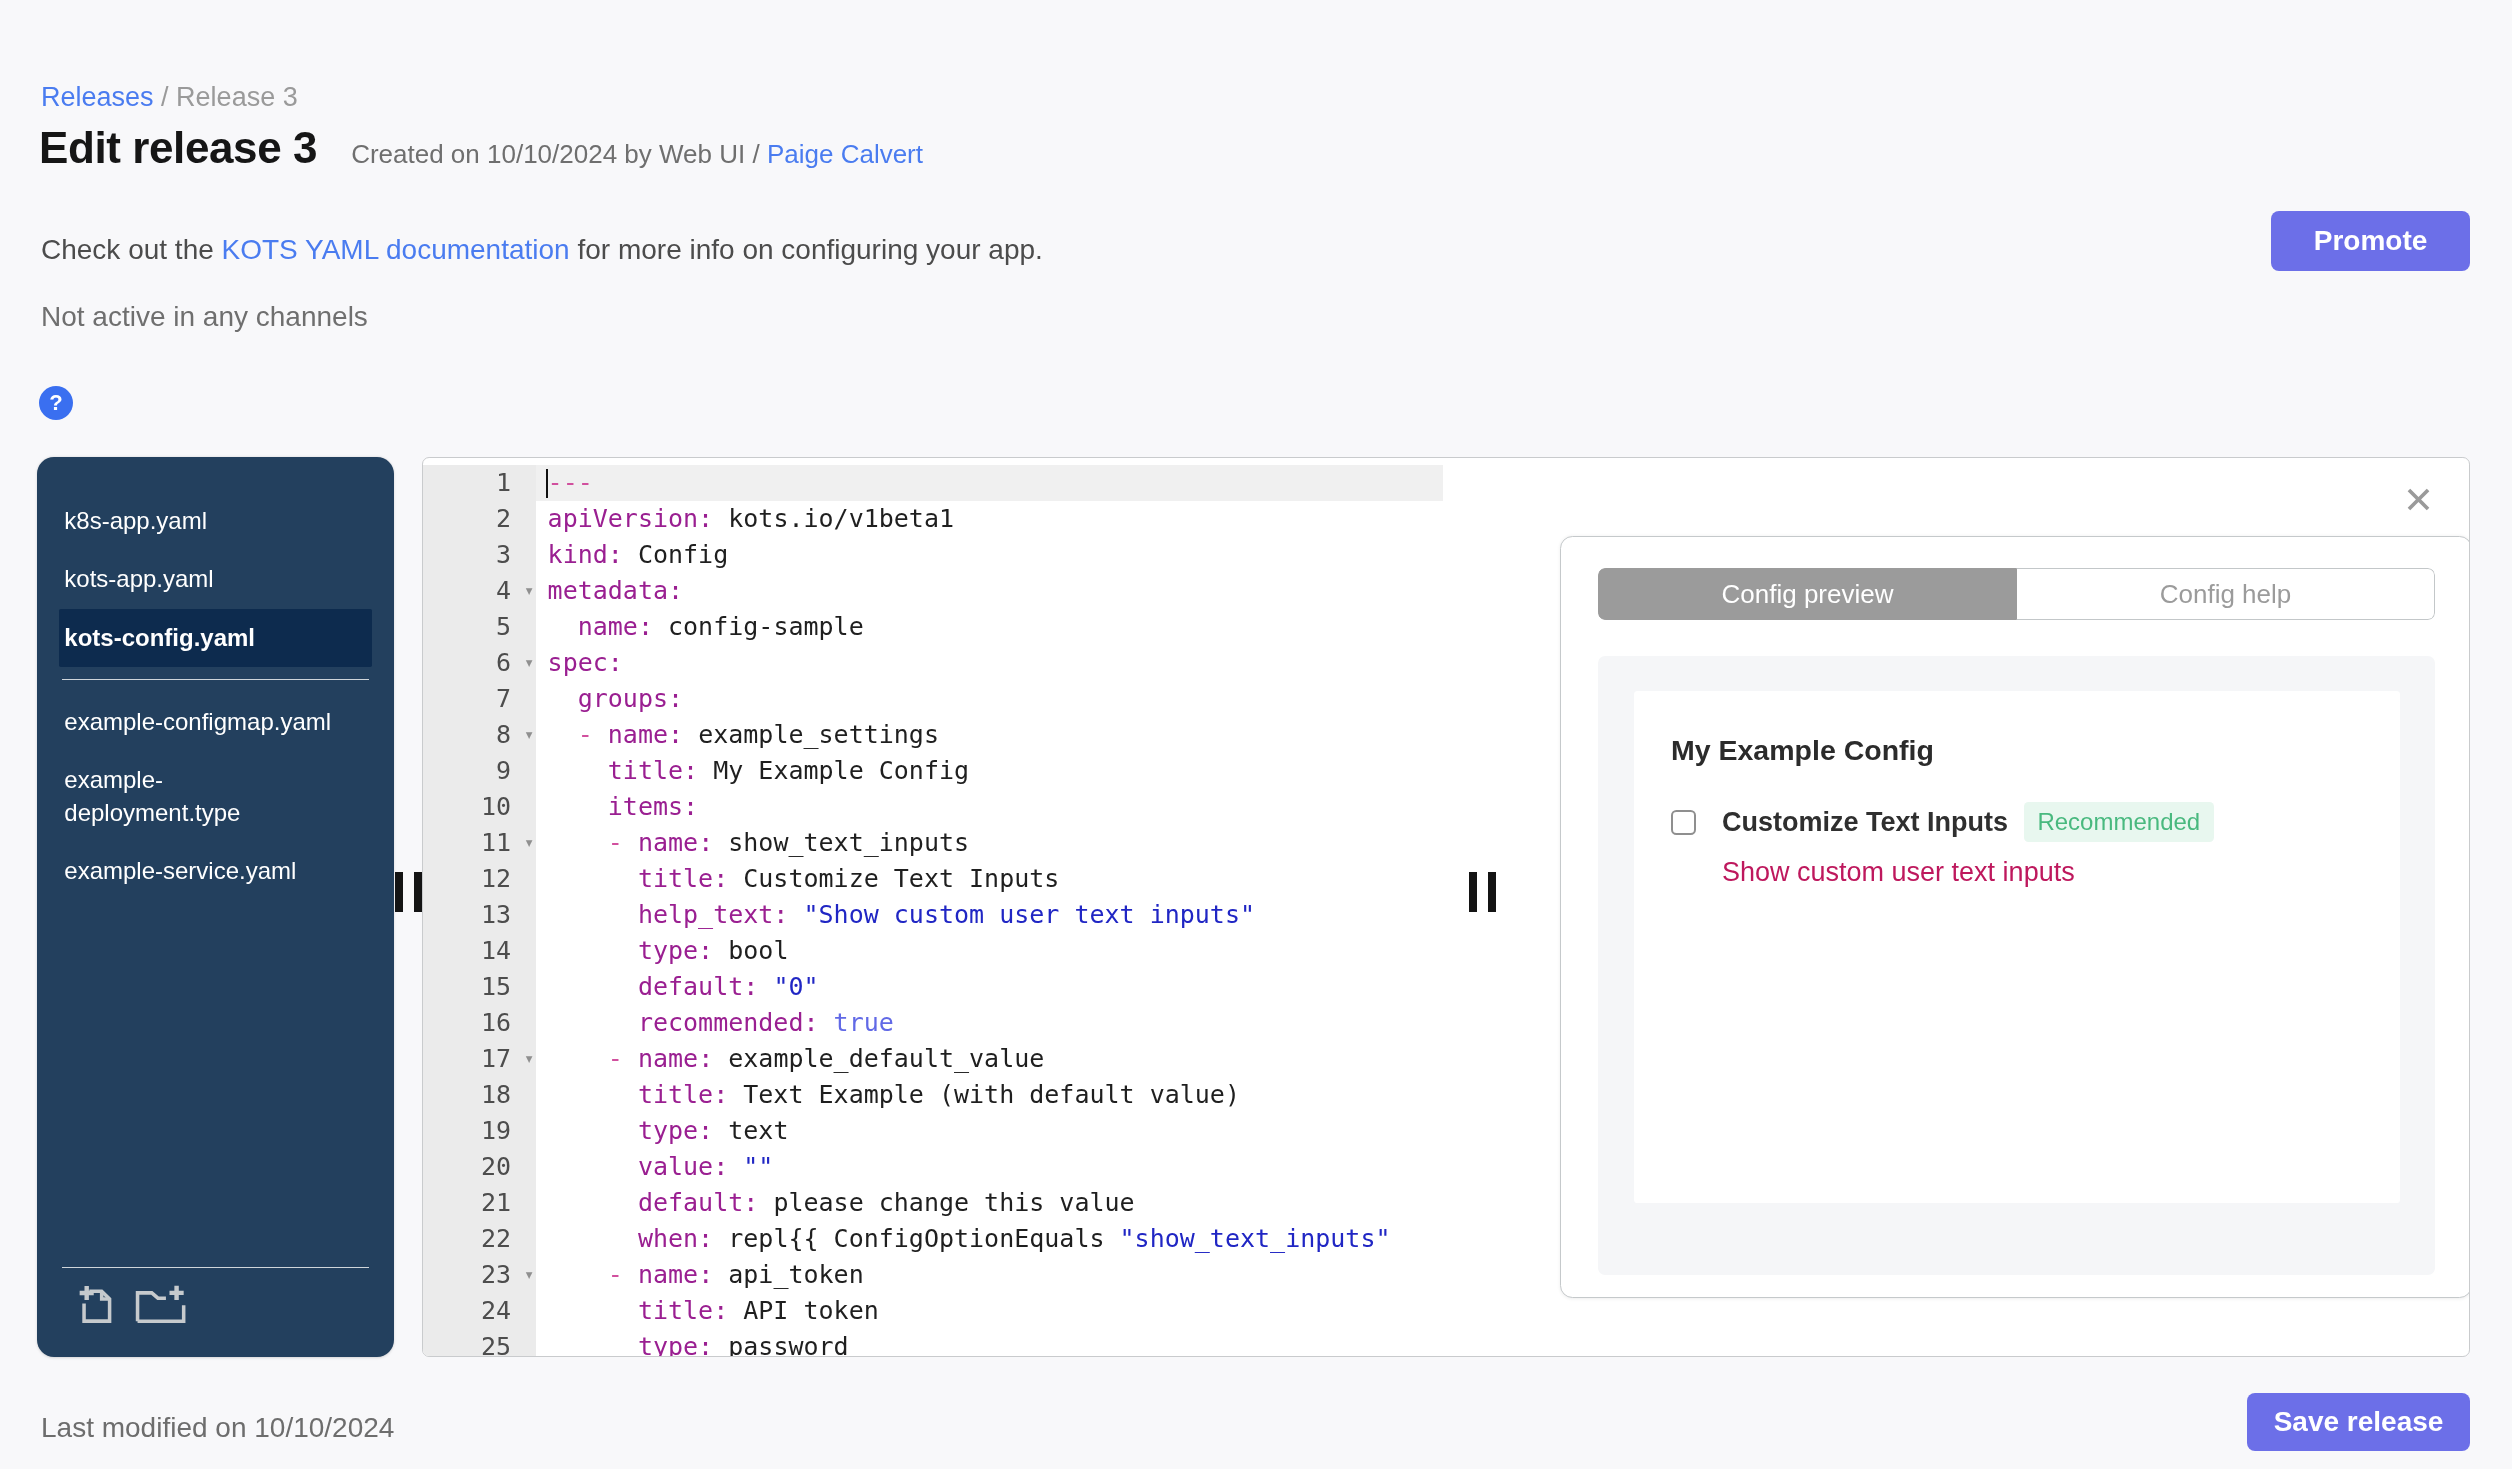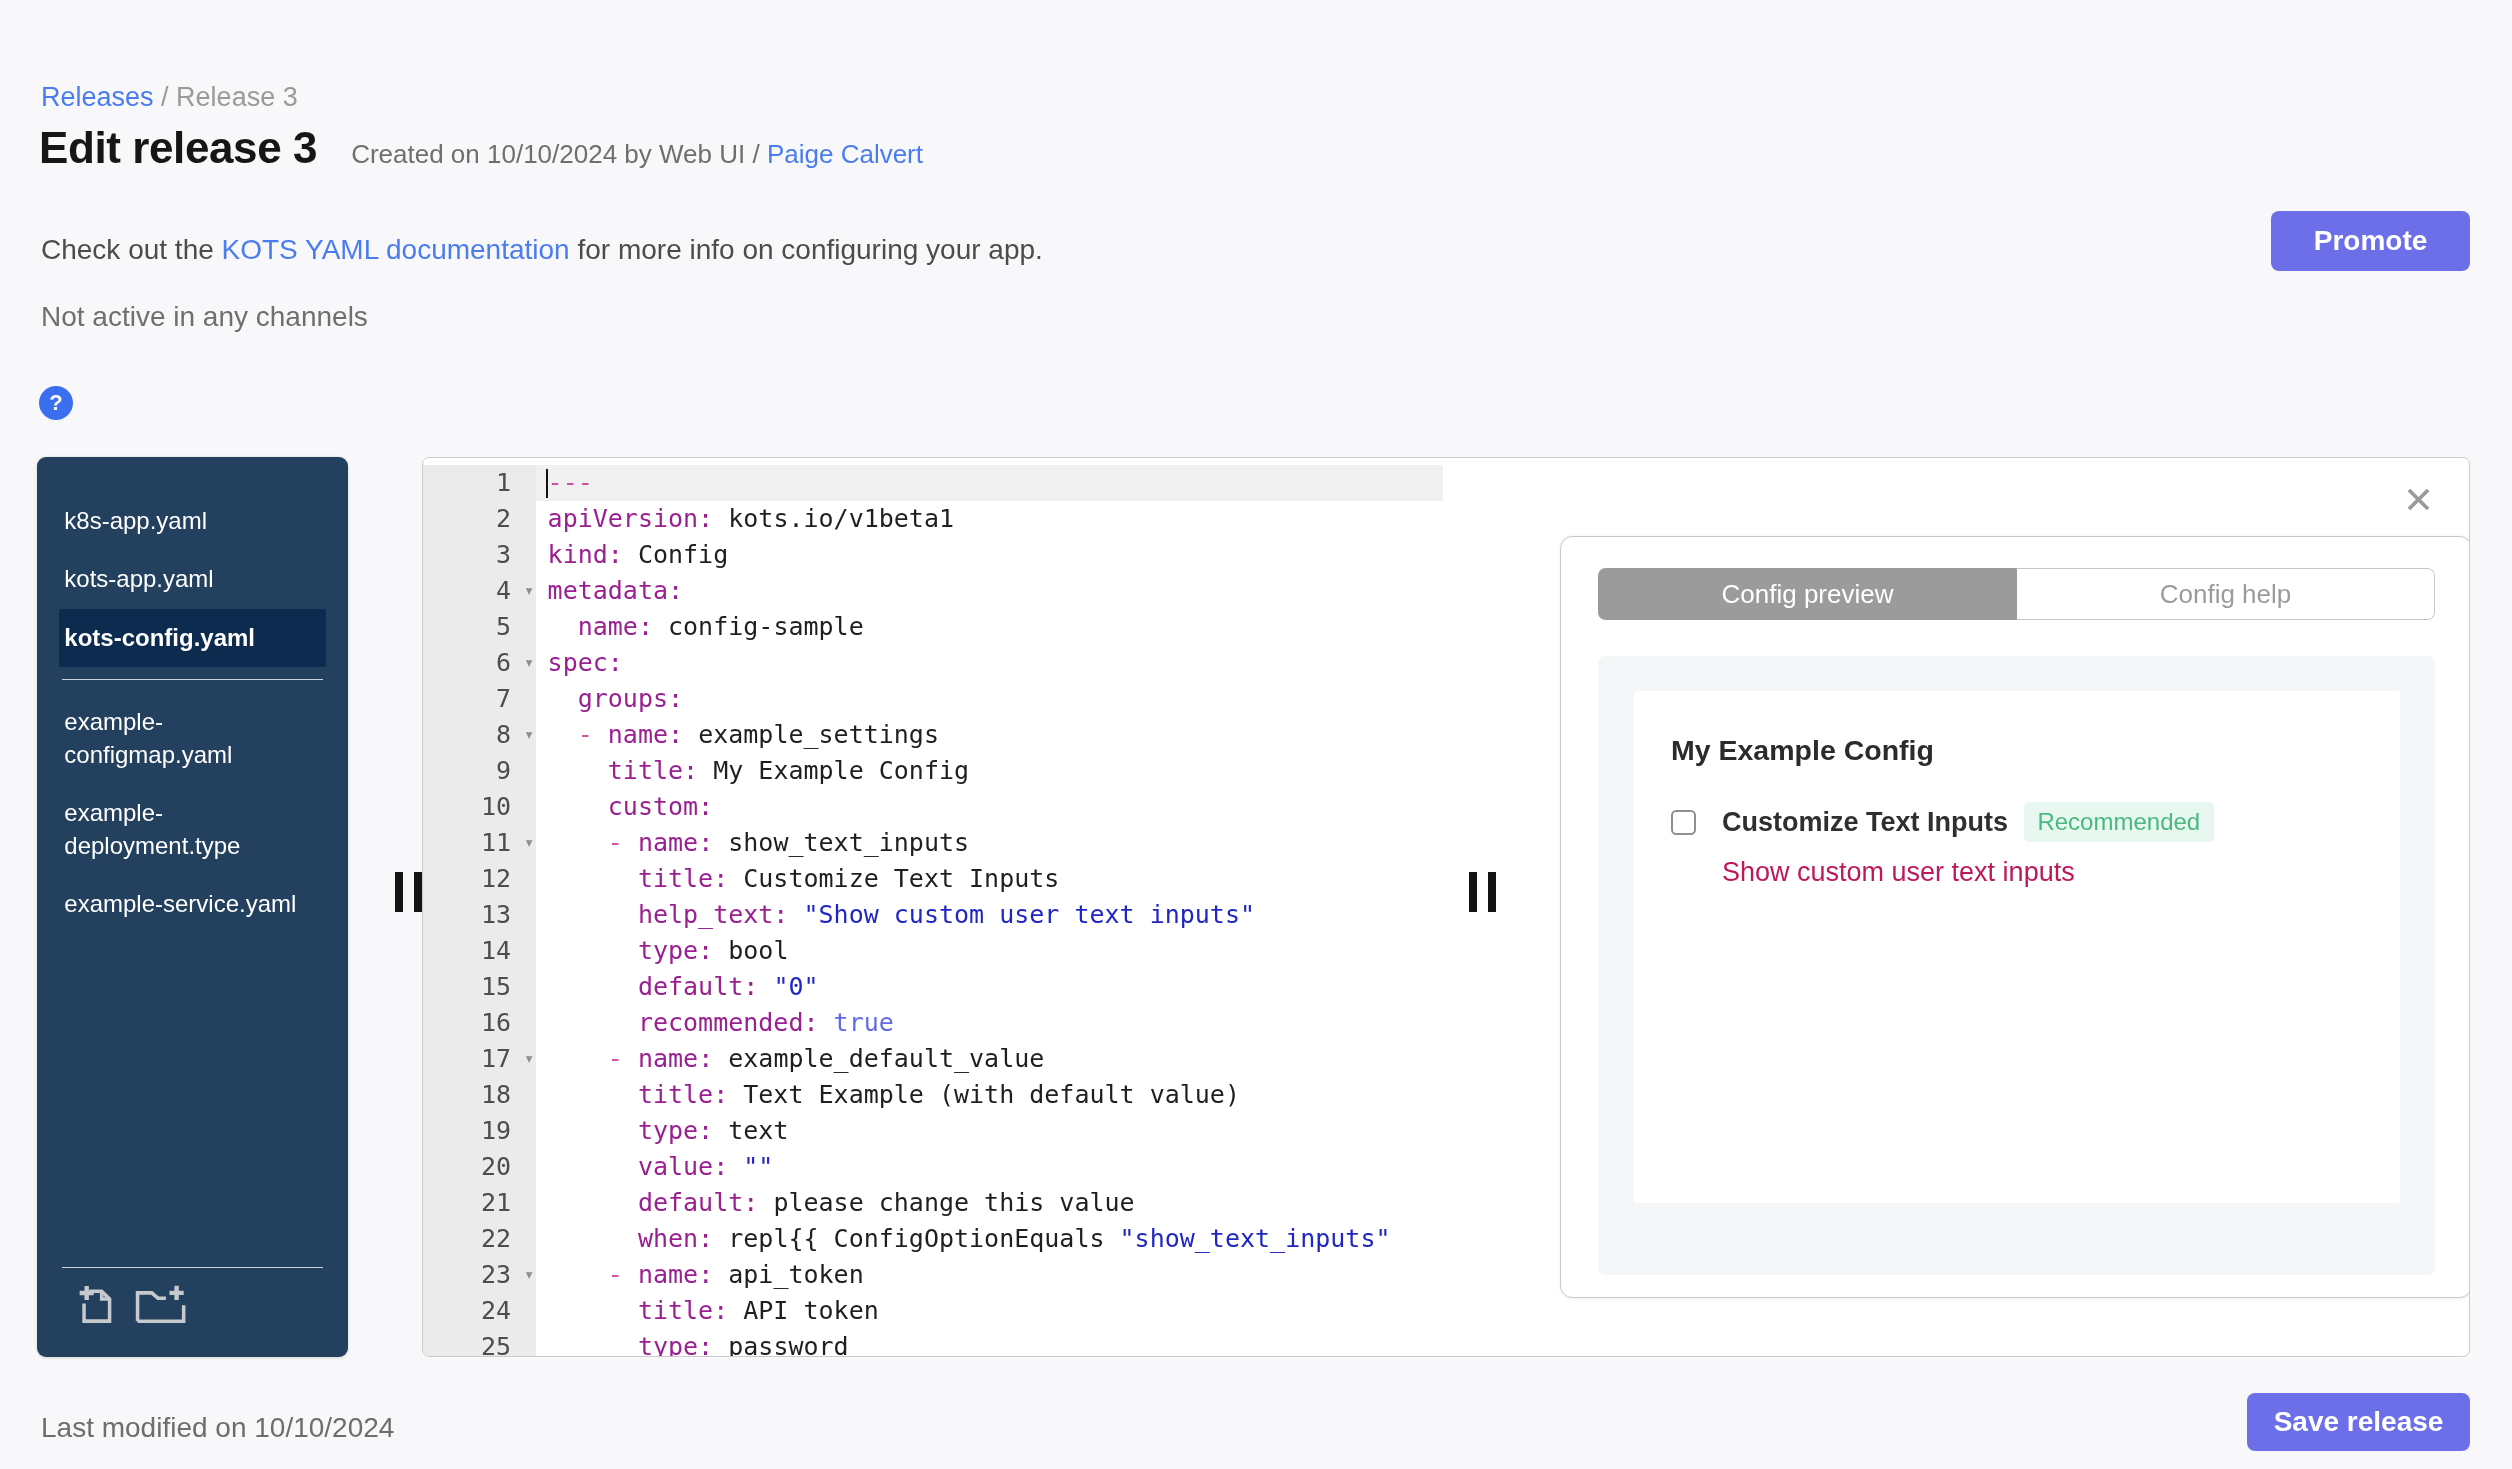--- a/index.html
+++ b/index.html
@@ -32,22 +32,22 @@
     position:absolute; background:var(--accent,#6c6fe8); color:#fff;
     font-weight:bold; font-size:28px; border:none; border-radius:8px;
     display:flex; align-items:center; justify-content:center; cursor:pointer;
     font-family:"Liberation Sans", sans-serif;
   }
   .btn-promote { left:2271px; top:211px; width:199px; height:60px; }
   .btn-save { left:2247px; top:1393px; width:223px; height:58px; }
 
   
   .sidebar {
-    position:absolute; left:37px; top:457px; width:311px; height:900px;
-    background:var(--sidebar_bg,#23405e); border-radius:9px;
+    position:absolute; left:37px; top:457px; width:357px; height:900px;
+    background:var(--sidebar_bg,#23405e); border-radius:17px;
     box-shadow:0 0.9px 2.7px rgba(0,0,0,.15);
     padding:34px 22px 0 22px; overflow:hidden;
   }
   .sb-item {
     color:#fff; font-size:24px; line-height:33px;
     padding:12.5px 5.3px; cursor:pointer; max-width:285px;
     overflow-wrap:break-word;
   }
   .sb-item.selected {
     background:var(--sidebar_selected,#0d2b4e); font-weight:bold;
@@ -225,21 +225,21 @@
       <div class="code-row">
         <div class="gut">8<span class="fold">▾</span></div>
         <div class="txt"><span class="tk-plain">  </span><span class="tk-dash">- </span><span class="tk-key">name:</span><span class="tk-plain"> example_settings</span></div>
       </div>
       <div class="code-row">
         <div class="gut">9</div>
         <div class="txt"><span class="tk-plain">    </span><span class="tk-key">title:</span><span class="tk-plain"> My Example Config</span></div>
       </div>
       <div class="code-row">
         <div class="gut">10</div>
-        <div class="txt"><span class="tk-plain">    </span><span class="tk-key">custom:</span></div>
+        <div class="txt"><span class="tk-plain">    </span><span class="tk-key">items:</span></div>
       </div>
       <div class="code-row">
         <div class="gut">11<span class="fold">▾</span></div>
         <div class="txt"><span class="tk-plain">    </span><span class="tk-dash">- </span><span class="tk-key">name:</span><span class="tk-plain"> show_text_inputs</span></div>
       </div>
       <div class="code-row">
         <div class="gut">12</div>
         <div class="txt"><span class="tk-plain">      </span><span class="tk-key">title:</span><span class="tk-plain"> Customize Text Inputs</span></div>
       </div>
       <div class="code-row">

